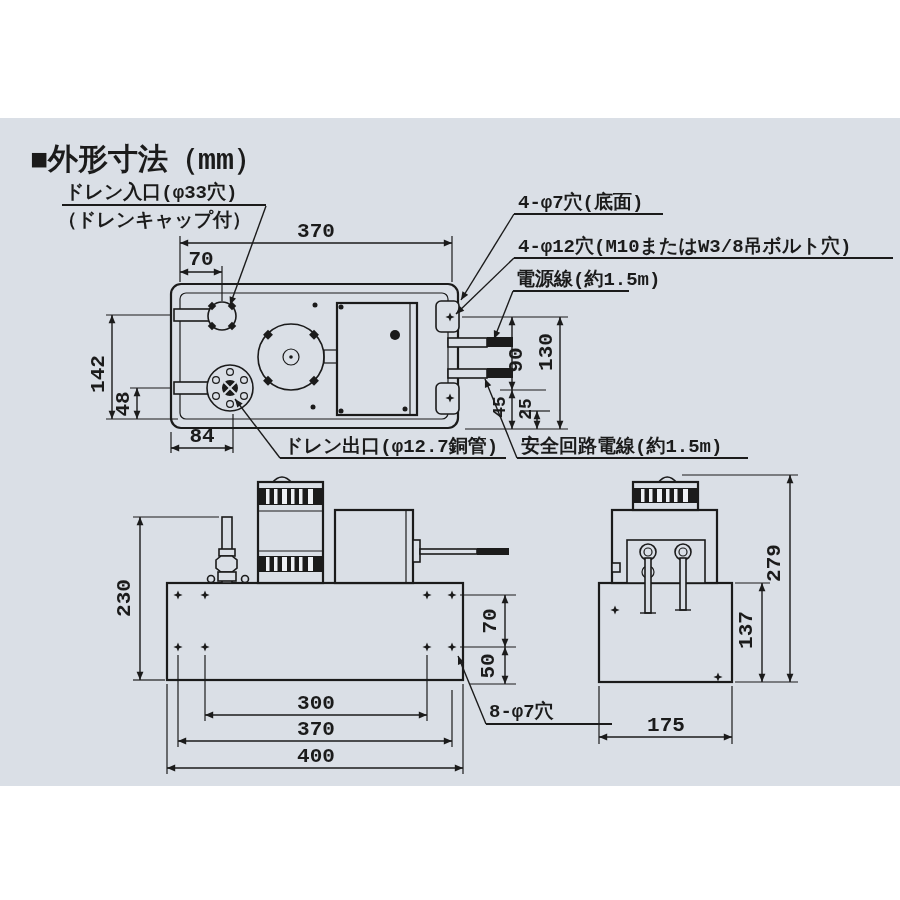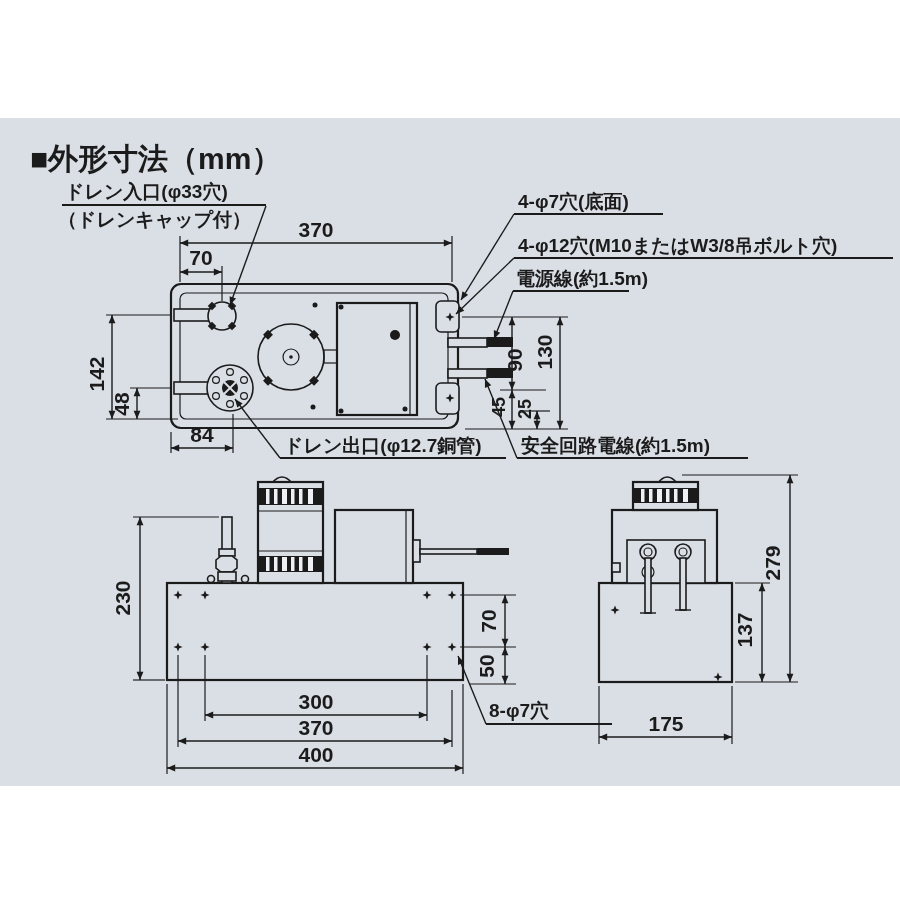--- a/index.html
+++ b/index.html
@@ -1,17 +1,17 @@
 <!DOCTYPE html>
 <html><head>
 <meta charset="utf-8">
 <style>
   html,body{margin:0;padding:0;background:#ffffff;}
   #stage{position:relative;width:900px;height:900px;background:#ffffff;overflow:hidden;
-         font-family:Liberation Sans, sans-serif;}
+         font-family:Liberation Mono, monospace;}
   svg{position:absolute;left:0;top:0;}
   text{fill:#1b1b1b;}
   .ttl{font-size:30px;font-weight:bold;}
   .lbl{font-size:19px;font-weight:bold;}
   .dim{font-size:21px;font-weight:bold;}
   .dimS{font-size:18px;font-weight:bold;}
   .ol{fill:#dadfe6;stroke:#1b1b1b;stroke-width:2.2;}
   .ol15{fill:#dadfe6;stroke:#1b1b1b;stroke-width:1.6;}
   .thin{stroke:#1b1b1b;stroke-width:1.2;fill:none;}
   .dl{stroke:#1b1b1b;stroke-width:1.4;fill:none;}

